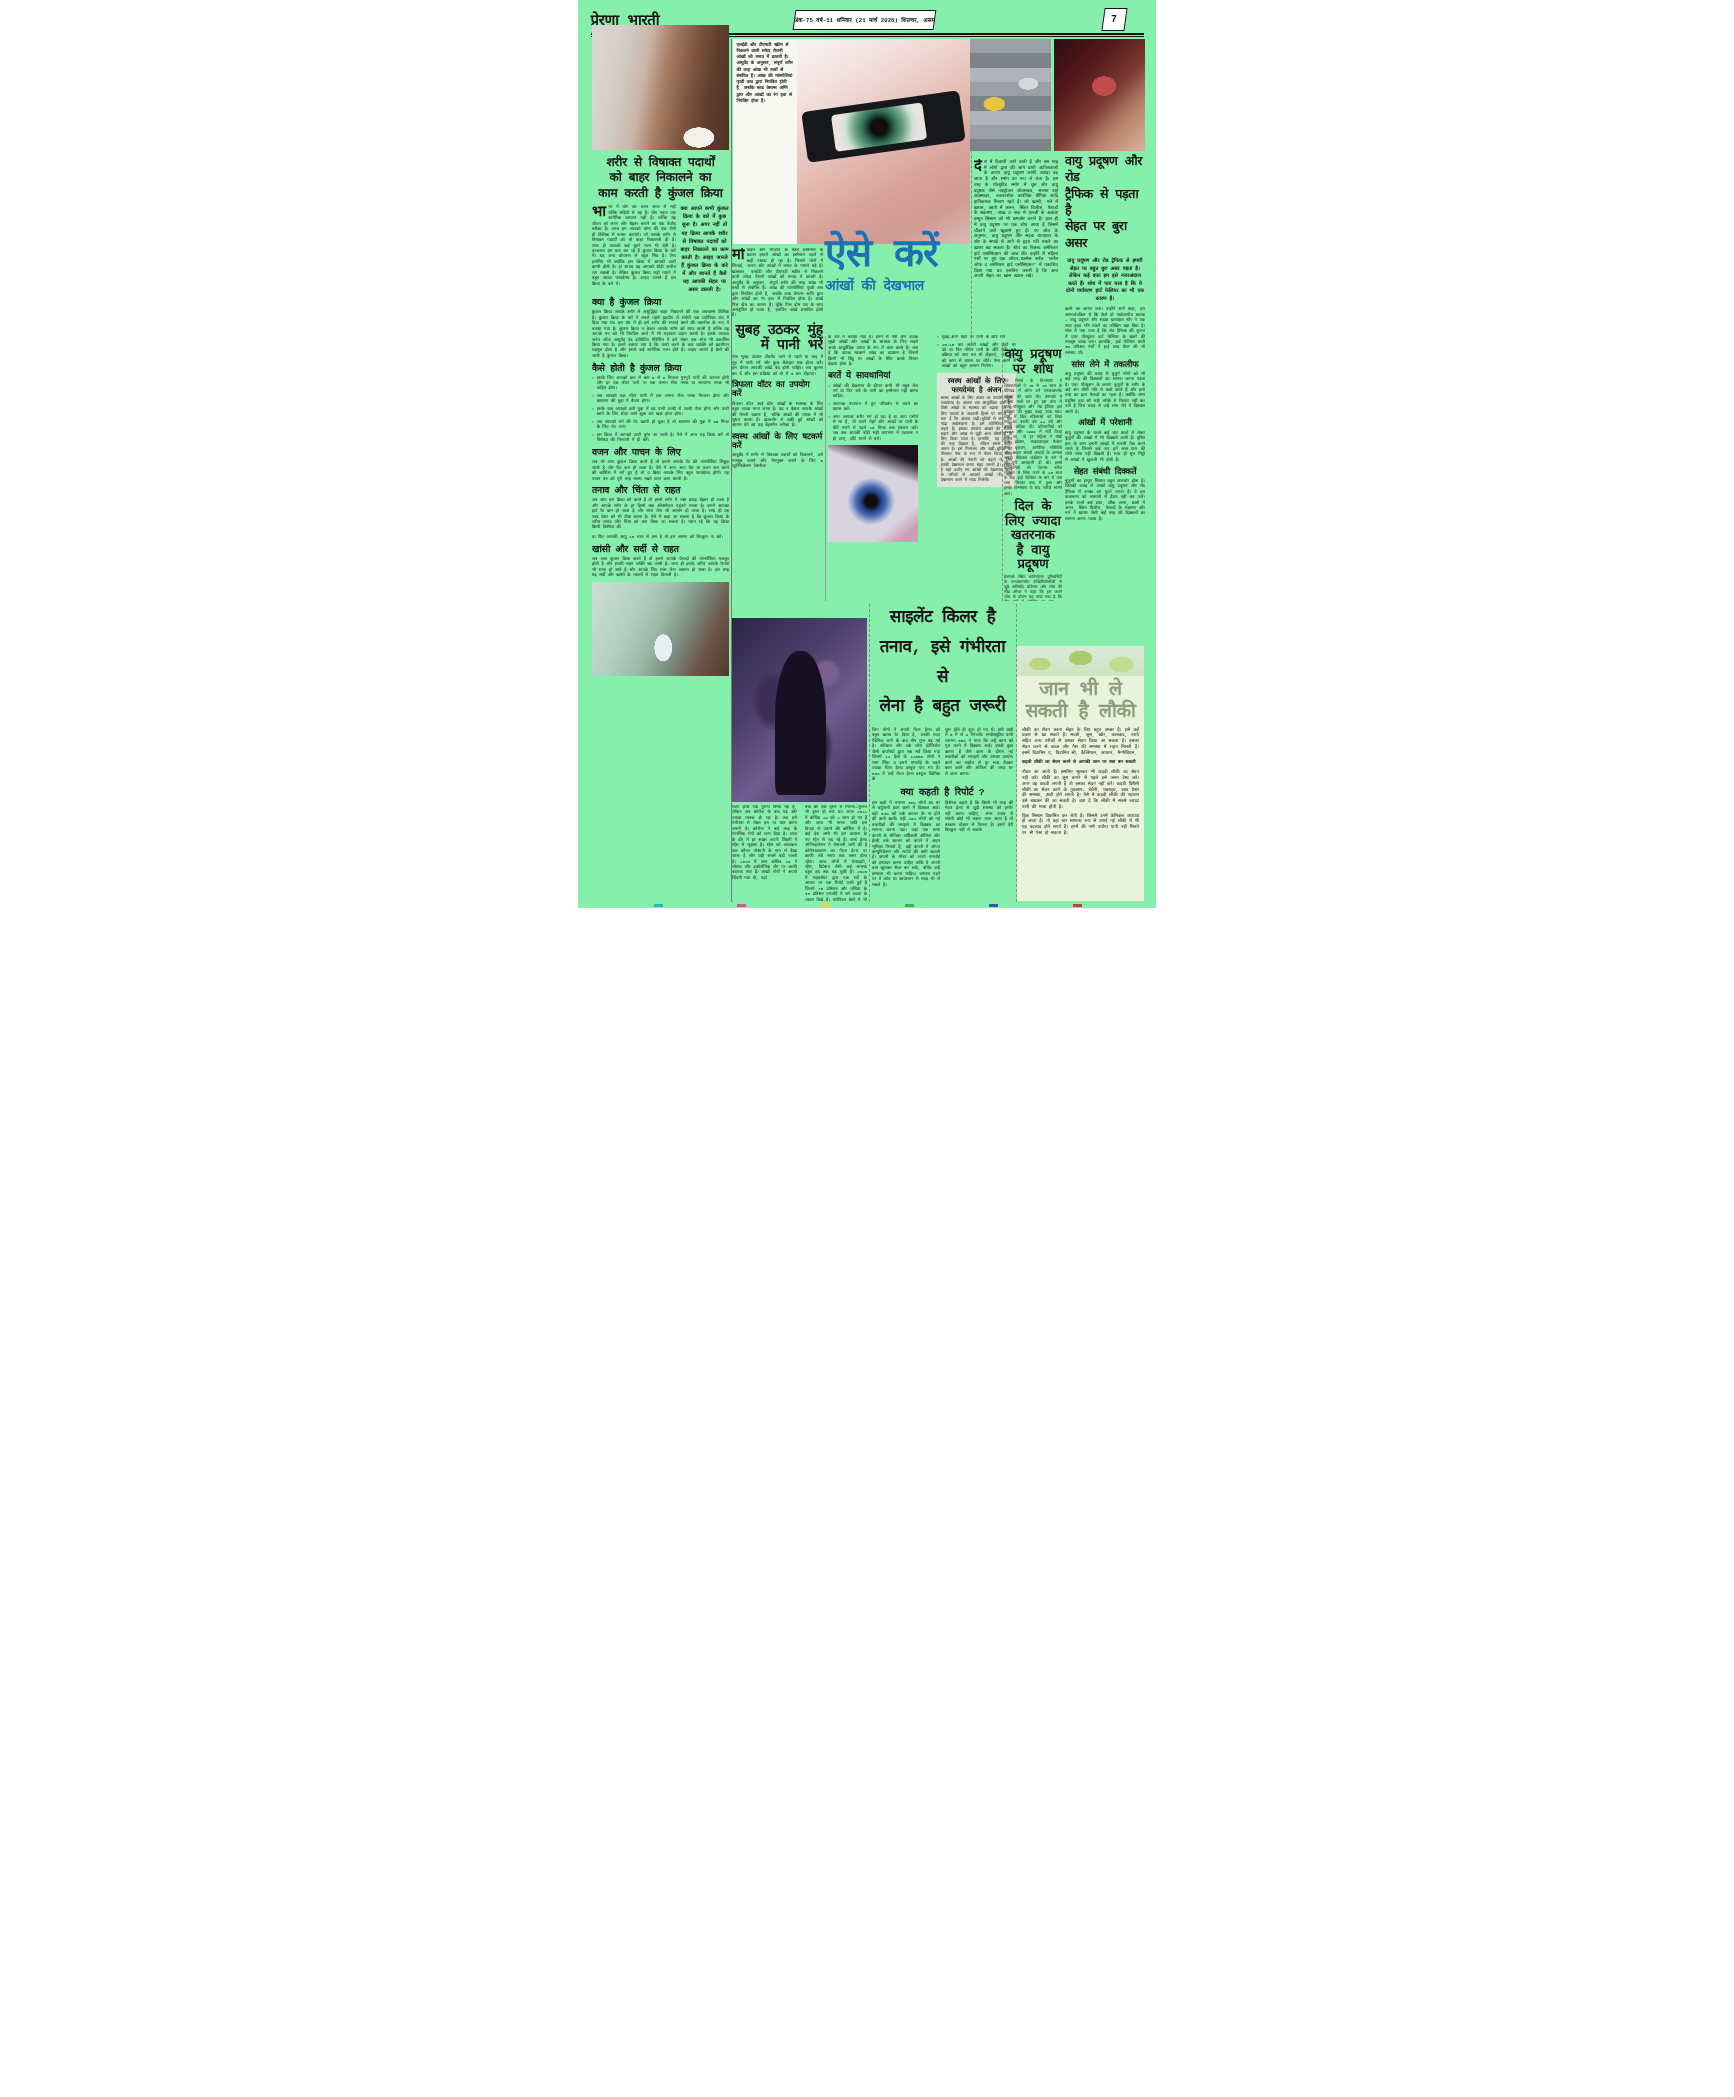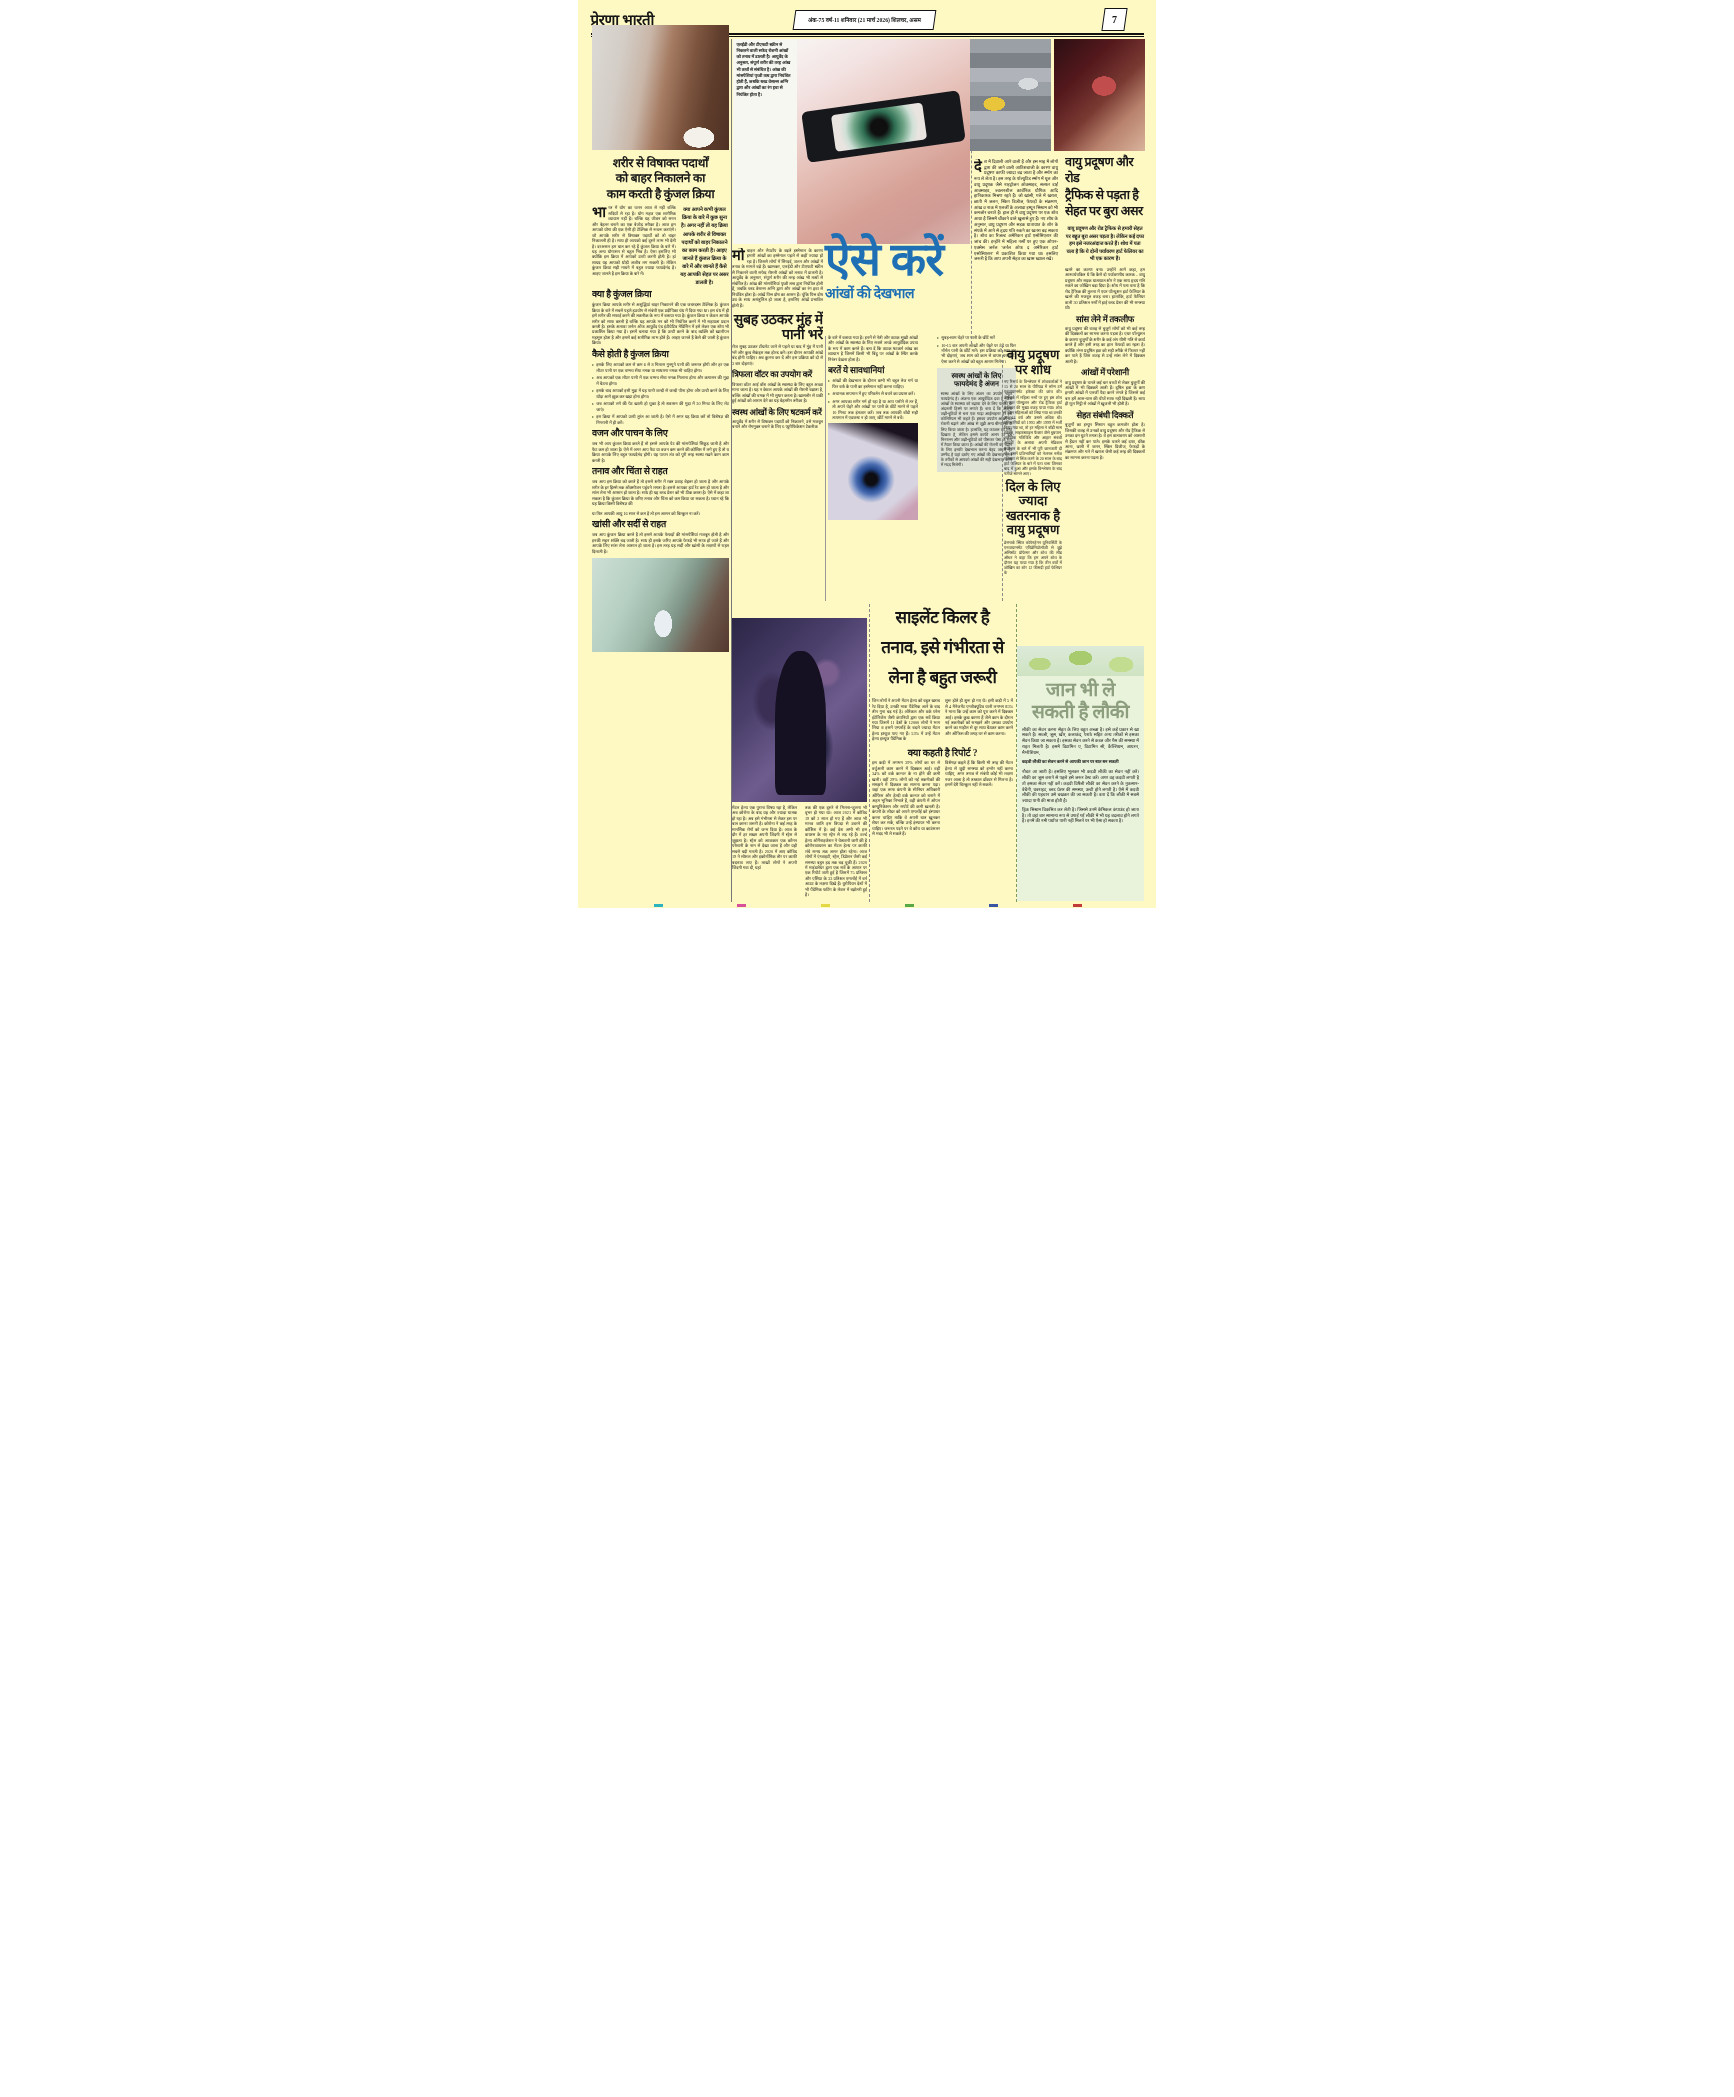--- a/index.html
+++ b/index.html
@@ -1,17 +1,17 @@
 <!DOCTYPE html>
 <html style="font-size:6.7px"><head>
 <meta charset="utf-8">
 <style>
   html,body{margin:0;padding:0;background:#ffffff;}
-  .page{position:relative;width:578px;height:908px;margin:0 auto;background:#fef9c3;
-        font-family:Liberation Serif, serif;color:#161616;overflow:hidden;}
+  .page{position:relative;width:578px;height:908px;margin:0 auto;background:#86efac;
+        font-family:Liberation Mono, monospace;color:#161616;overflow:hidden;}
   .abs{position:absolute;}
   .flow{position:absolute;overflow:hidden;}
   .body{font-size:4.2px;line-height:1.3;text-align:justify;}
   .body-sm{font-size:4px;line-height:1.28;text-align:justify;}
   .sechead{font-weight:bold;font-size:9.2px;line-height:1.08;margin:4.2px 0 2.1px 0;letter-spacing:-0.2px;}
   .sechead-sm{font-weight:bold;font-size:13px;line-height:1.12;margin:3.4px 0 1.7px 0;}
   .dropcap{float:left;font-weight:bold;font-size:14.7px;line-height:.85;padding:0.8px 2.1px 0 0;}
   .bul{display:flex;gap:2.1px;margin:0 0 2.1px 0;}
   .bmark{color:#6d7c52;font-size:4.2px;line-height:1.3;flex:0 0 auto;}
   .btext{font-size:4.2px;line-height:1.3;text-align:justify;}
@@ -96,21 +96,21 @@
        font-weight:bold;font-size:4.4px;line-height:1.42;text-align:left;">एलईडी और टीएफटी स्क्रीन से निकलने वाली सफेद रोशनी आंखों को तनाव में डालती है। आयुर्वेद के अनुसार, संपूर्ण शरीर की तरह आंख भी तत्वों से संबंधित है। आंख की मांसपेशियां पृथ्वी तत्व द्वारा नियंत्रित होती है, जबकि ब्लड वेसल्स अग्नि द्वारा और आंखों का रंग हवा से नियंत्रित होता है।</div>
   <div class="abs photo" style="left:219px;top:39px;width:173px;height:205px;background:
        linear-gradient(150deg,#f7f3f2 0%,#f3e4e3 18%,#ecd0cb 34%,#e2b8ae 52%,#d6a096 70%,#cf9b94 84%,#dcb9b4 100%);">
     <div class="abs" style="left:4%;top:30%;width:92%;height:25%;background:#17181c;border-radius:5.9px;transform:rotate(-8deg);">
       <div class="abs" style="left:18%;top:14%;width:58%;height:72%;border-radius:4.2px;background:
            radial-gradient(circle at 50% 50%, #0f0f10 0 16%, #2e6e52 32%, #6fa587 50%, #cfe0d6 68%, #e9e4e0 80%);"></div>
     </div>
   </div>
 
   <div class="abs" style="left:247px;top:237px;width:145px;">
-    <div style="font-weight:bold;color:#1f6fb5;font-size:46px;line-height:1.02;letter-spacing:-0.8px;white-space:nowrap;">ऐसे करें</div>
+    <div style="font-weight:bold;color:#1f6fb5;font-size:39px;line-height:1.02;letter-spacing:-0.8px;white-space:nowrap;">ऐसे करें</div>
     <div style="font-weight:bold;color:#1f6fb5;font-size:14px;line-height:1.1;margin-top:2.5px;letter-spacing:-0.4px;">आंखों की देखभाल</div>
   </div>
 
   <div class="flow" style="left:154px;top:248px;width:91px;height:369px;">
     <div class="body">
       <span class="dropcap">मो</span><span>बाइल और लैपटॉप के बढ़ते इस्तेमाल के कारण हमारी आंखों का इस्तेमाल पहले से कहीं ज्यादा हो रहा है। जिससे लोगों में सिरदर्द, जलन और आंखों में तनाव के मामले बढ़े हैं। खासकर, एलईडी और टीएफटी स्क्रीन से निकलने वाली सफेद रोशनी आंखों को तनाव में डालती है। आयुर्वेद के अनुसार, संपूर्ण शरीर की तरह आंख भी तत्वों से संबंधित है। आंख की मांसपेशियां पृथ्वी तत्व द्वारा नियंत्रित होती हैं, जबकि ब्लड वेसल्स अग्नि द्वारा और आंखों का रंग हवा से नियंत्रित होता है। आंखें पित्त दोष का आसन हैं। चूंकि पित्त दोष उम्र के साथ असंतुलित हो जाता है, इसलिए आंखें प्रभावित होती हैं।</span>
     </div>
     <div class="sechead" style="font-size:14px;text-align:right;">सुबह उठकर मुंह में पानी भरें</div>
     <div class="body">रोज सुबह उठकर टॉयलेट जाने से पहले या बाद में मुंह में पानी भरें और कुछ सैकंड्स तक होल्ड करें। इस दौरान आपकी आंखें बंद होनी चाहिए। अब कुल्ला कर दें और इस प्रक्रिया को दो से 3 बार दोहराएं।</div>
     <div class="sechead" style="font-size:8.4px;">त्रिफला वॉटर का उपयोग करें</div>

